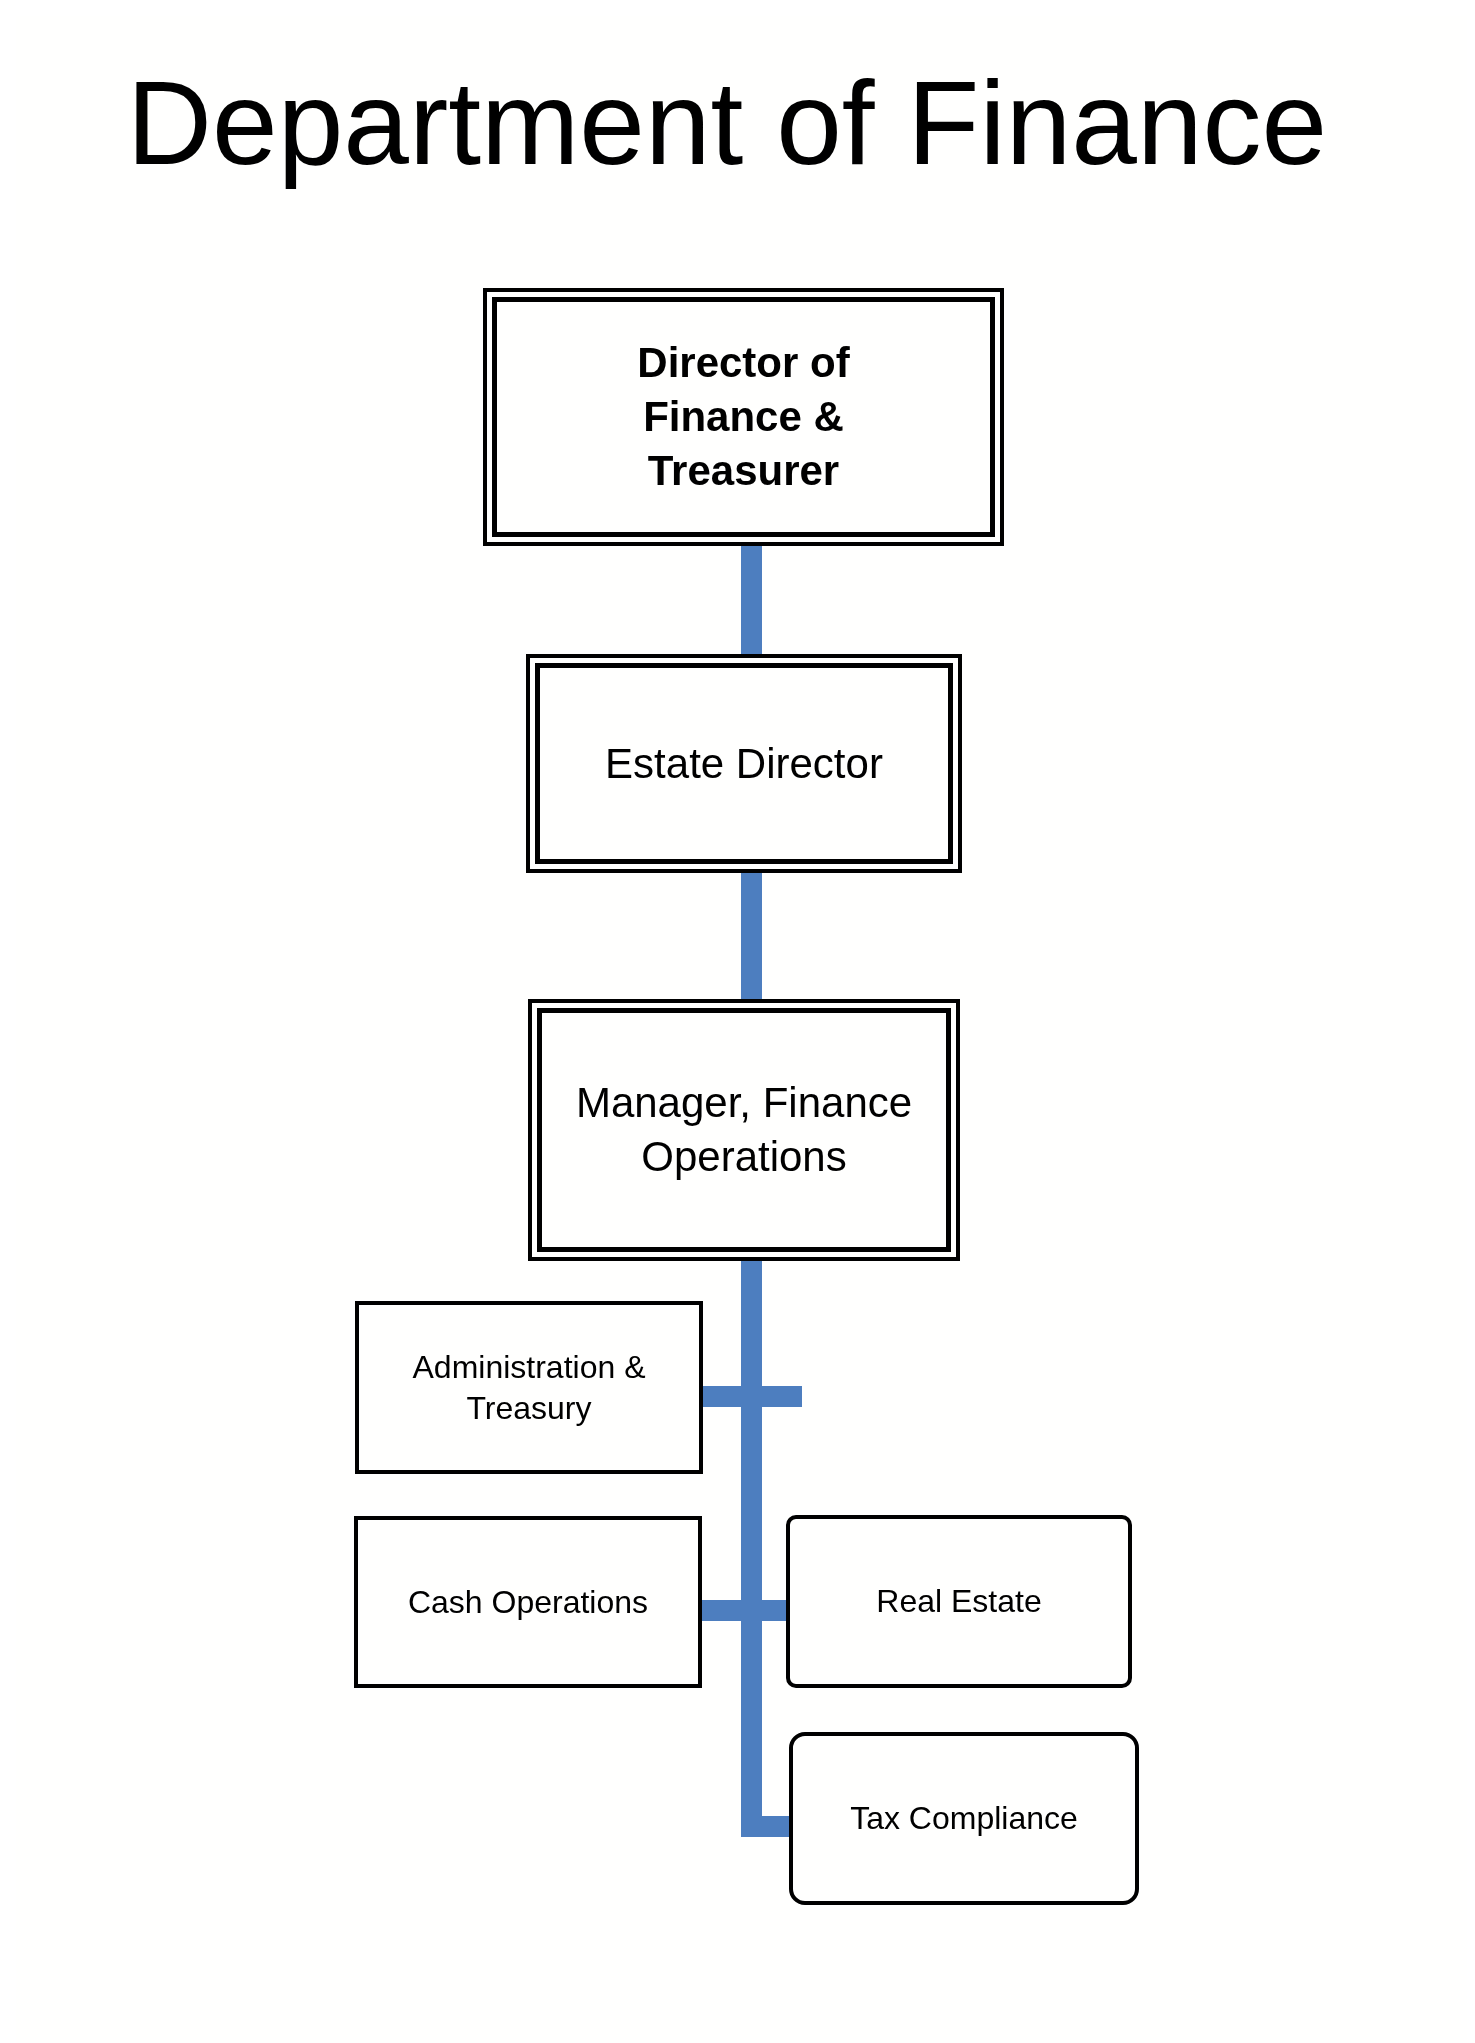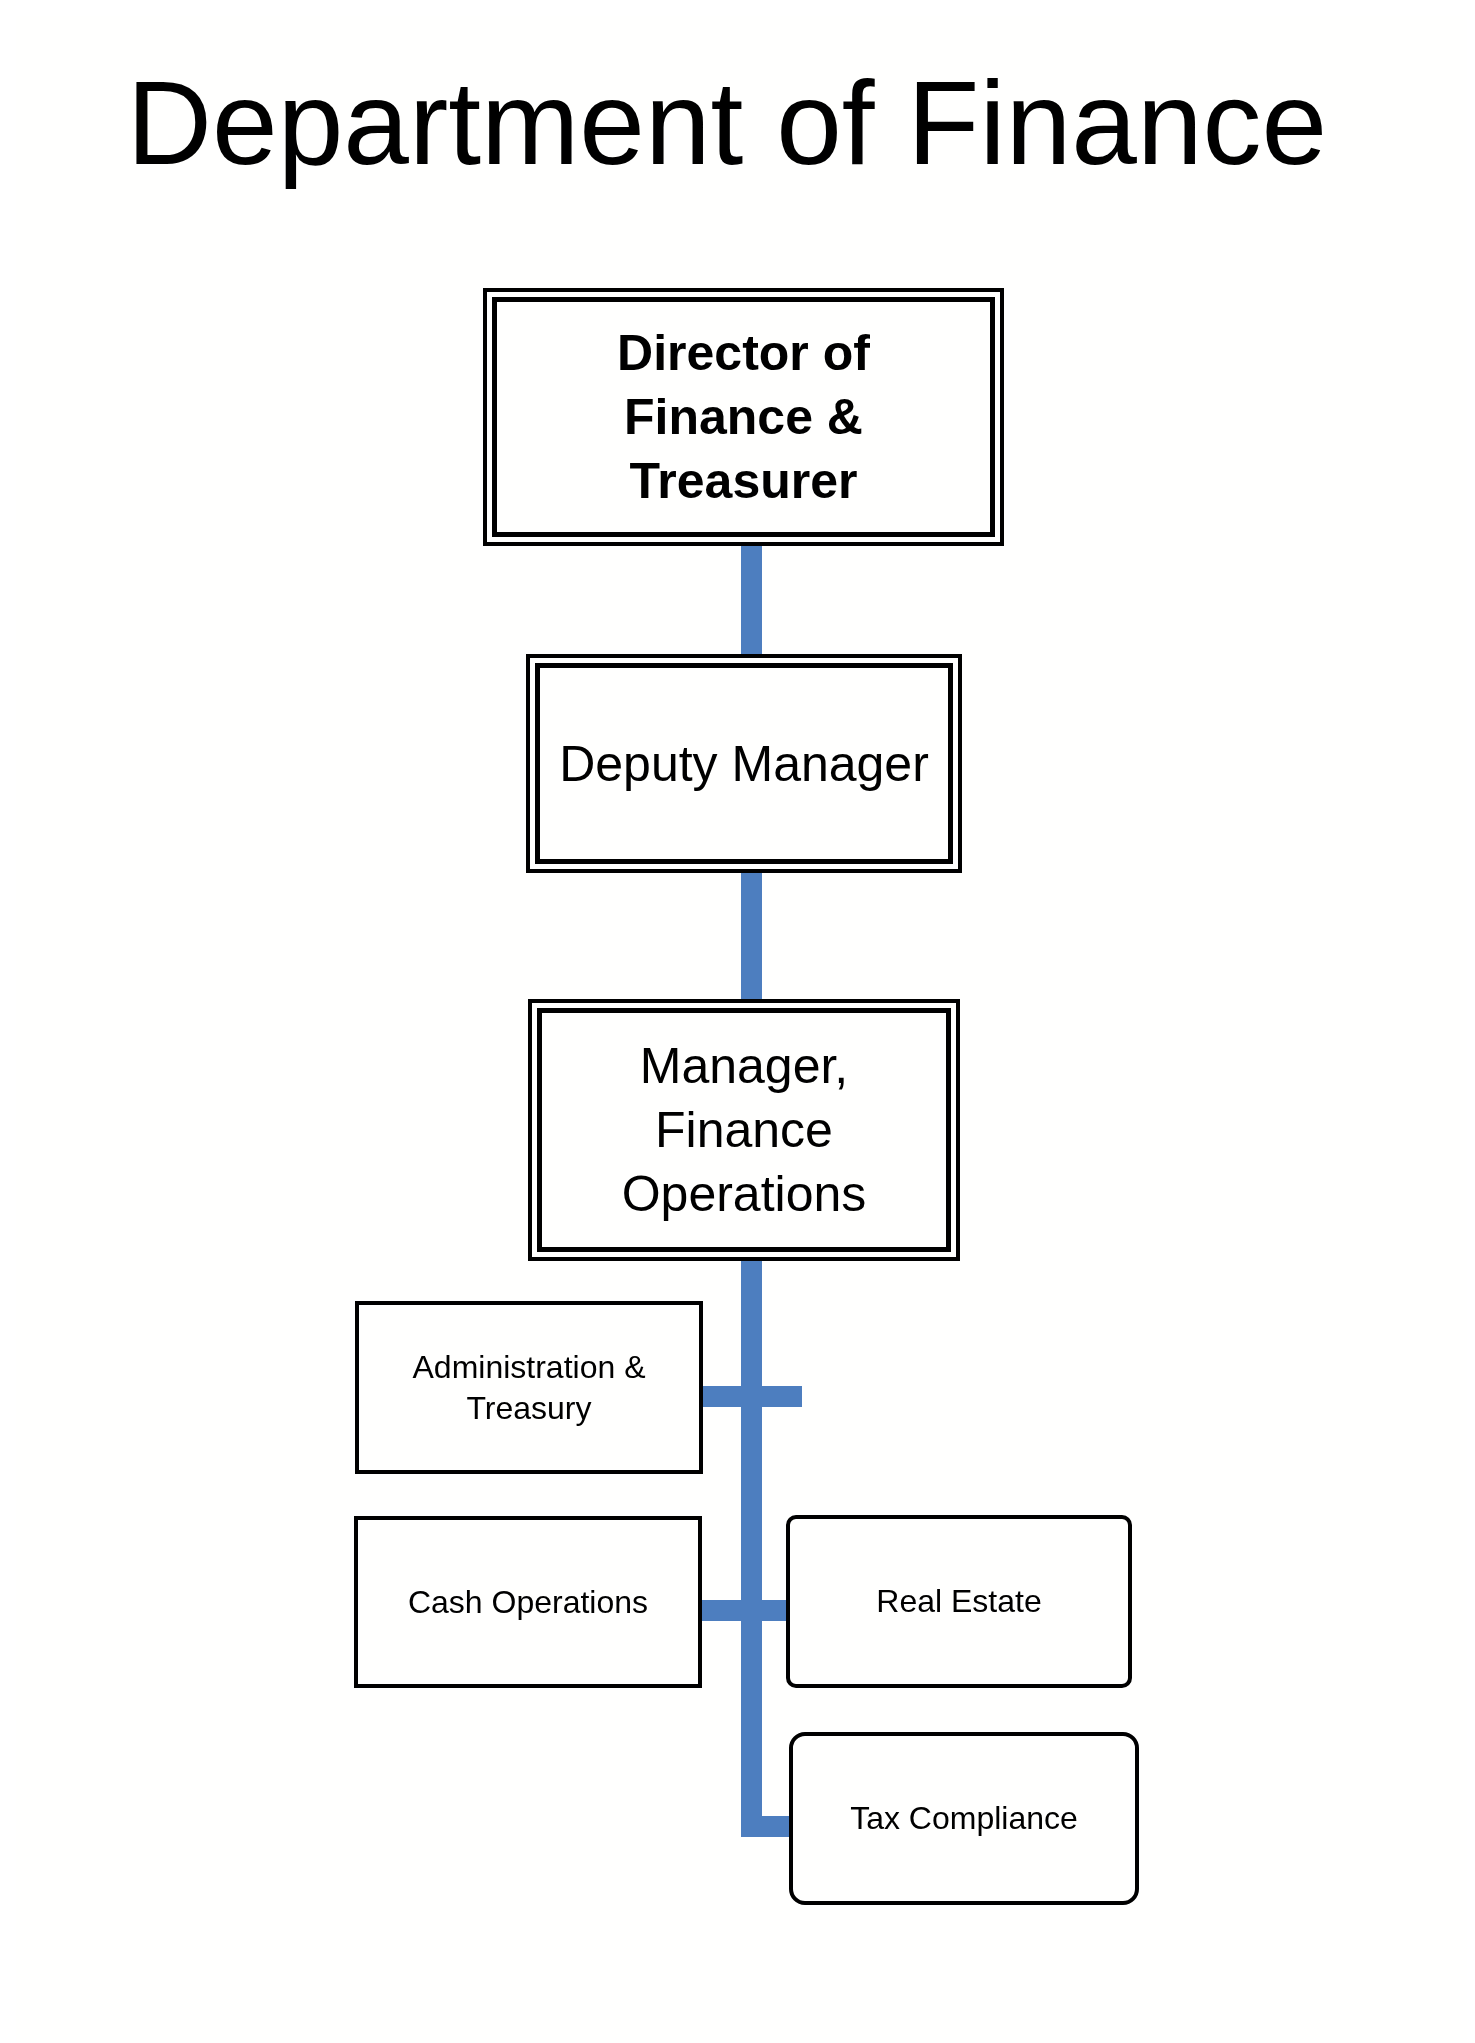--- a/index.html
+++ b/index.html
@@ -42,21 +42,21 @@
     justify-content: center;
     box-sizing: border-box;
   }
   .node.double { padding: 5px; }
   .node.double .inner { border: 5px solid var(--box-border); }
   .label {
     white-space: pre-line;
     text-align: center;
     color: var(--text-color);
   }
-  .lvl-top .label { font-size: 50px; line-height: 1.28; }
+  .lvl-top .label { font-size: 42px; line-height: 1.28; }
   .bold .label { font-weight: bold; }
   .leaf .label { font-size: 32px; line-height: 1.28; }
   .connector {
     position: absolute;
     background: var(--connector-blue);
   }
 </style>
 </head>
 <body>
 
@@ -74,21 +74,21 @@
   <div class="node double lvl-top bold" style="left:467px; top:272px; width:521px; height:258px;">
     <div class="inner">
       <div class="label">Director of
 Finance &amp;
 Treasurer</div>
     </div>
   </div>
 
   <div class="node double lvl-top" style="left:510px; top:638px; width:436px; height:219px;">
     <div class="inner">
-      <div class="label">Deputy Manager</div>
+      <div class="label">Estate Director</div>
     </div>
   </div>
 
   <div class="node double lvl-top" style="left:512px; top:983px; width:432px; height:262px;">
     <div class="inner">
       <div class="label">Manager, Finance
 Operations</div>
     </div>
   </div>
 

